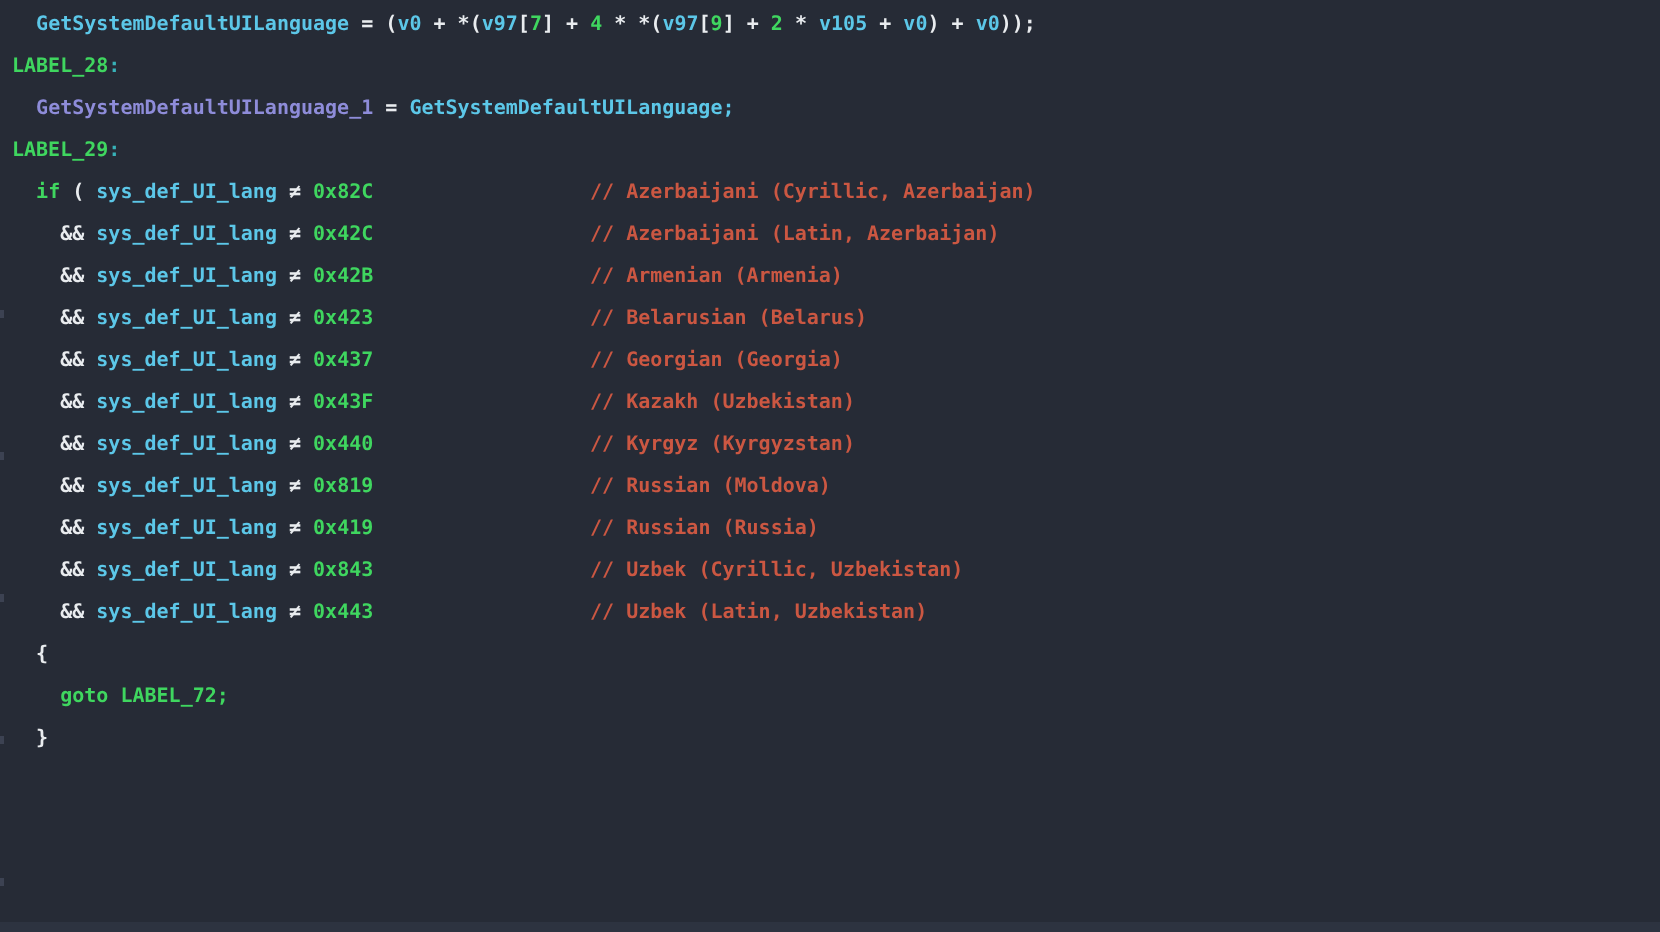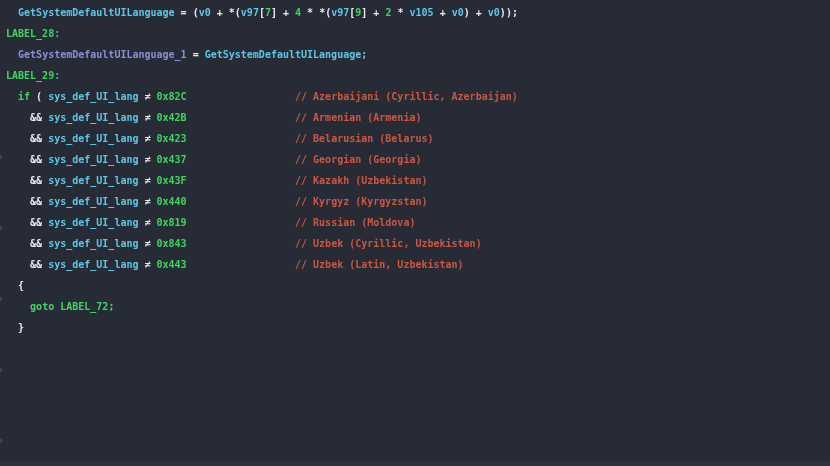--- a/index.html
+++ b/index.html
@@ -40,26 +40,28 @@
 </style>
 </head>
 <body>
 
 <div id="code">
     <div class="code-line"><span class="tw">  </span><span class="tc">GetSystemDefaultUILanguage</span><span class="tw"> = (</span><span class="tc">v0</span><span class="tw"> + *(</span><span class="tc">v97</span><span class="tw">[</span><span class="tg">7</span><span class="tw">] + </span><span class="tg">4</span><span class="tw"> * *(</span><span class="tc">v97</span><span class="tw">[</span><span class="tg">9</span><span class="tw">] + </span><span class="tg">2</span><span class="tw"> * </span><span class="tc">v105</span><span class="tw"> + </span><span class="tc">v0</span><span class="tw">) + </span><span class="tc">v0</span><span class="tw">));</span></div>
     <div class="code-line"><span class="tg">LABEL_28</span><span class="tt">:</span></div>
     <div class="code-line"><span class="tw">  </span><span class="tv">GetSystemDefaultUILanguage_1</span><span class="tw"> = </span><span class="tc">GetSystemDefaultUILanguage;</span></div>
     <div class="code-line"><span class="tg">LABEL_29</span><span class="tt">:</span></div>
     <div class="code-line"><span class="tw">  </span><span class="tg">if</span><span class="tw"> ( </span><span class="tc">sys_def_UI_lang</span><span class="tw"> ≠ </span><span class="tg">0x82C</span><span class="tw">                  </span><span class="tr">// Azerbaijani (Cyrillic, Azerbaijan)</span></div>
+    <div class="code-line"><span class="tw">    &amp;&amp; </span><span class="tc">sys_def_UI_lang</span><span class="tw"> ≠ </span><span class="tg">0x42C</span><span class="tw">                  </span><span class="tr">// Azerbaijani (Latin, Azerbaijan)</span></div>
     <div class="code-line"><span class="tw">    &amp;&amp; </span><span class="tc">sys_def_UI_lang</span><span class="tw"> ≠ </span><span class="tg">0x42B</span><span class="tw">                  </span><span class="tr">// Armenian (Armenia)</span></div>
     <div class="code-line"><span class="tw">    &amp;&amp; </span><span class="tc">sys_def_UI_lang</span><span class="tw"> ≠ </span><span class="tg">0x423</span><span class="tw">                  </span><span class="tr">// Belarusian (Belarus)</span></div>
     <div class="code-line"><span class="tw">    &amp;&amp; </span><span class="tc">sys_def_UI_lang</span><span class="tw"> ≠ </span><span class="tg">0x437</span><span class="tw">                  </span><span class="tr">// Georgian (Georgia)</span></div>
     <div class="code-line"><span class="tw">    &amp;&amp; </span><span class="tc">sys_def_UI_lang</span><span class="tw"> ≠ </span><span class="tg">0x43F</span><span class="tw">                  </span><span class="tr">// Kazakh (Uzbekistan)</span></div>
     <div class="code-line"><span class="tw">    &amp;&amp; </span><span class="tc">sys_def_UI_lang</span><span class="tw"> ≠ </span><span class="tg">0x440</span><span class="tw">                  </span><span class="tr">// Kyrgyz (Kyrgyzstan)</span></div>
     <div class="code-line"><span class="tw">    &amp;&amp; </span><span class="tc">sys_def_UI_lang</span><span class="tw"> ≠ </span><span class="tg">0x819</span><span class="tw">                  </span><span class="tr">// Russian (Moldova)</span></div>
+    <div class="code-line"><span class="tw">    &amp;&amp; </span><span class="tc">sys_def_UI_lang</span><span class="tw"> ≠ </span><span class="tg">0x419</span><span class="tw">                  </span><span class="tr">// Russian (Russia)</span></div>
     <div class="code-line"><span class="tw">    &amp;&amp; </span><span class="tc">sys_def_UI_lang</span><span class="tw"> ≠ </span><span class="tg">0x843</span><span class="tw">                  </span><span class="tr">// Uzbek (Cyrillic, Uzbekistan)</span></div>
     <div class="code-line"><span class="tw">    &amp;&amp; </span><span class="tc">sys_def_UI_lang</span><span class="tw"> ≠ </span><span class="tg">0x443</span><span class="tw">                  </span><span class="tr">// Uzbek (Latin, Uzbekistan)</span></div>
     <div class="code-line"><span class="tw">  {</span></div>
     <div class="code-line"><span class="tw">    </span><span class="tg">goto</span><span class="tw"> </span><span class="tg">LABEL_72;</span></div>
     <div class="code-line"><span class="tw">  }</span></div>
   </div>
 
 <div class="gutter-mark" style="top:155px"></div>
 <div class="gutter-mark" style="top:226px"></div>
 <div class="gutter-mark" style="top:297px"></div>

